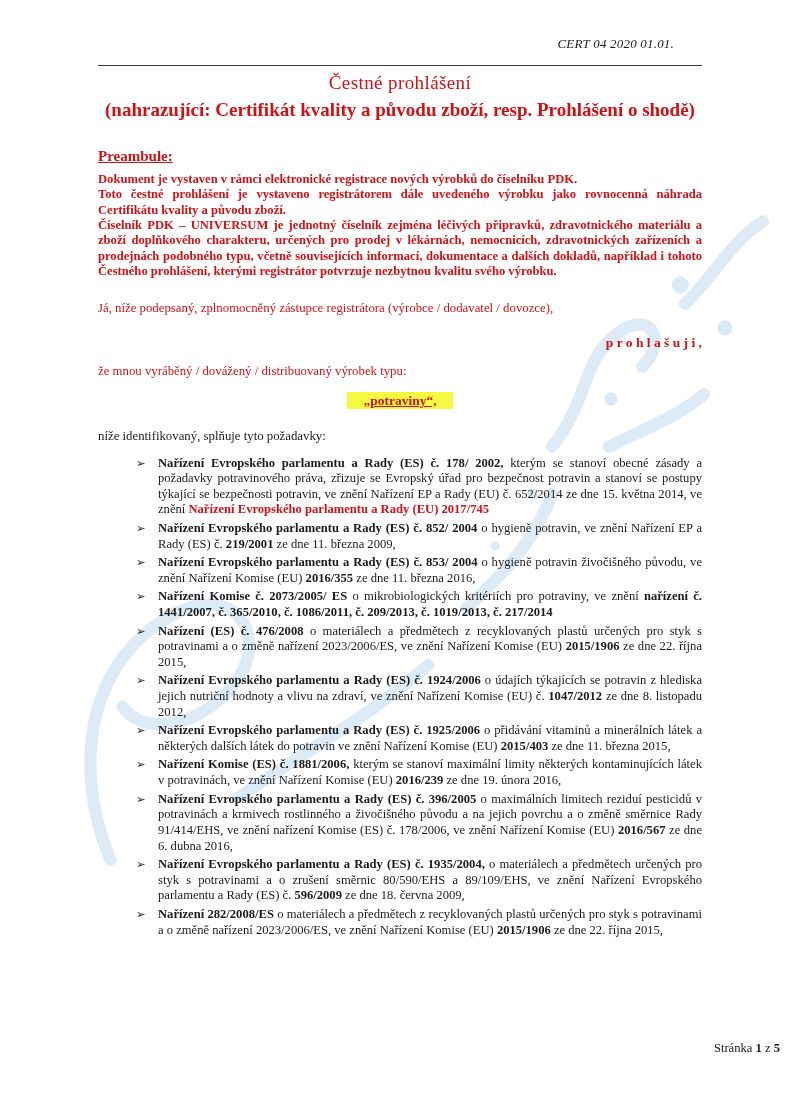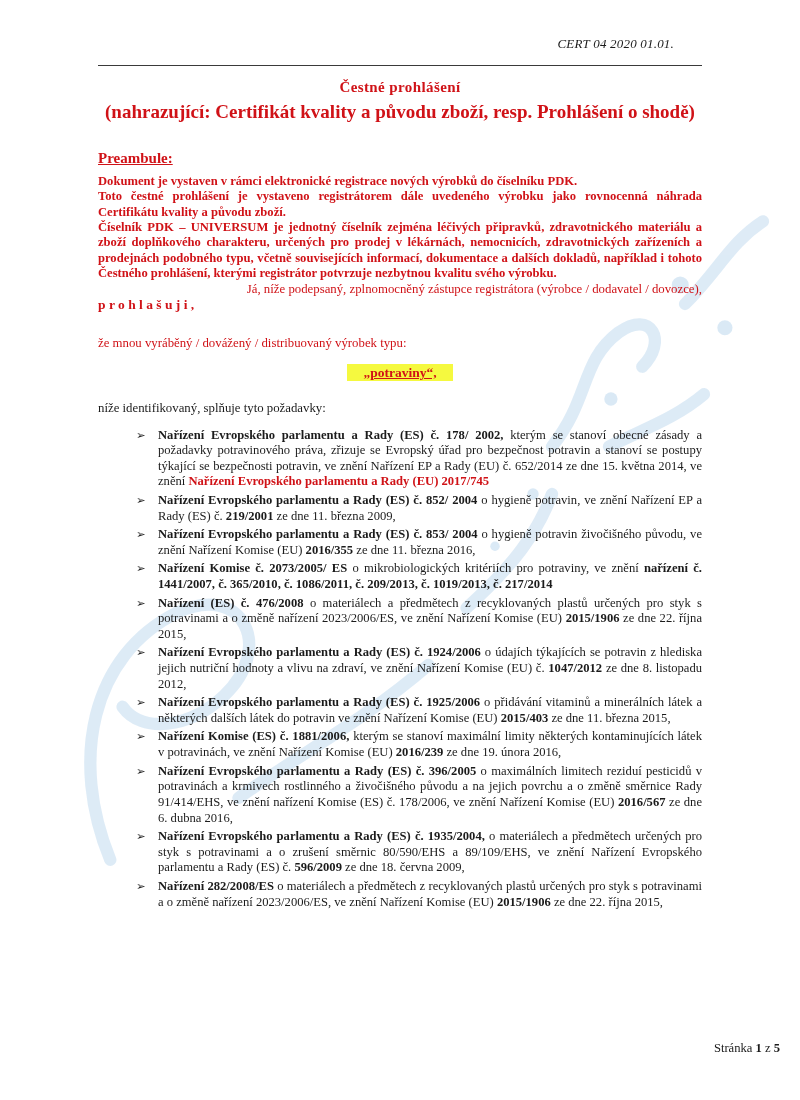--- a/index.html
+++ b/index.html
@@ -11,28 +11,28 @@
   *{margin:0;padding:0;box-sizing:border-box;}
   html,body{background:#ffffff;}
   .page{
     position:relative;width:760px;height:1100px;margin:0 auto;background:#ffffff;
     font-family:"Liberation Serif", serif;color:var(--ink);overflow:hidden;
   }
   .watermark{position:absolute;inset:0;z-index:0;pointer-events:none;}
   .content{position:relative;z-index:1;padding:36px 78px 0 78px;}
   .doc-code{text-align:right;font-style:italic;font-size:13px;padding-right:28px;letter-spacing:.2px;}
   .divider{border:none;border-top:1.3px solid #3a3a3a;margin-top:13px;}
-  .title{margin-top:13px;text-align:center;color:var(--red);font-weight:bold;font-size:15px;letter-spacing:.4px;}
+  .title{margin-top:6px;text-align:center;color:var(--red);font-weight:normal;font-size:19px;letter-spacing:.4px;}
   .subtitle{text-align:center;color:var(--red);font-weight:bold;font-size:19px;margin-top:5px;}
   .preamble-head{margin-top:27px;color:var(--red);font-weight:bold;font-size:15px;text-decoration:underline;}
   .preamble{margin-top:7px;}
   .preamble p{color:var(--red);font-weight:bold;font-size:12.6px;line-height:1.22;text-align:justify;}
-  .decl-intro{text-align:right;color:var(--red);font-size:12.8px;}
-  .decl-verb{text-align:left;color:var(--red);font-weight:bold;font-size:13.5px;}
-  .product-intro{margin-top:23px;color:var(--red);font-size:12.8px;}
+  .decl-intro{margin-top:21px;text-align:left;color:var(--red);font-size:12.8px;}
+  .decl-verb{margin-top:19px;text-align:right;color:var(--red);font-weight:bold;font-size:13.5px;}
+  .product-intro{margin-top:13px;color:var(--red);font-size:12.8px;}
   .product-line{margin-top:12px;text-align:center;}
   .product-hl{
     background:var(--hl);color:var(--red);font-weight:bold;font-size:13.5px;
     text-decoration:underline;padding:1px 16px;
   }
   .req-intro{margin-top:20px;font-size:12.8px;color:var(--ink);}
   ul.req-list{margin-top:12px;list-style:none;}
   ul.req-list li{
     position:relative;margin-left:38px;padding-left:22px;margin-bottom:3px;
     font-size:12.6px;line-height:1.24;text-align:justify;

